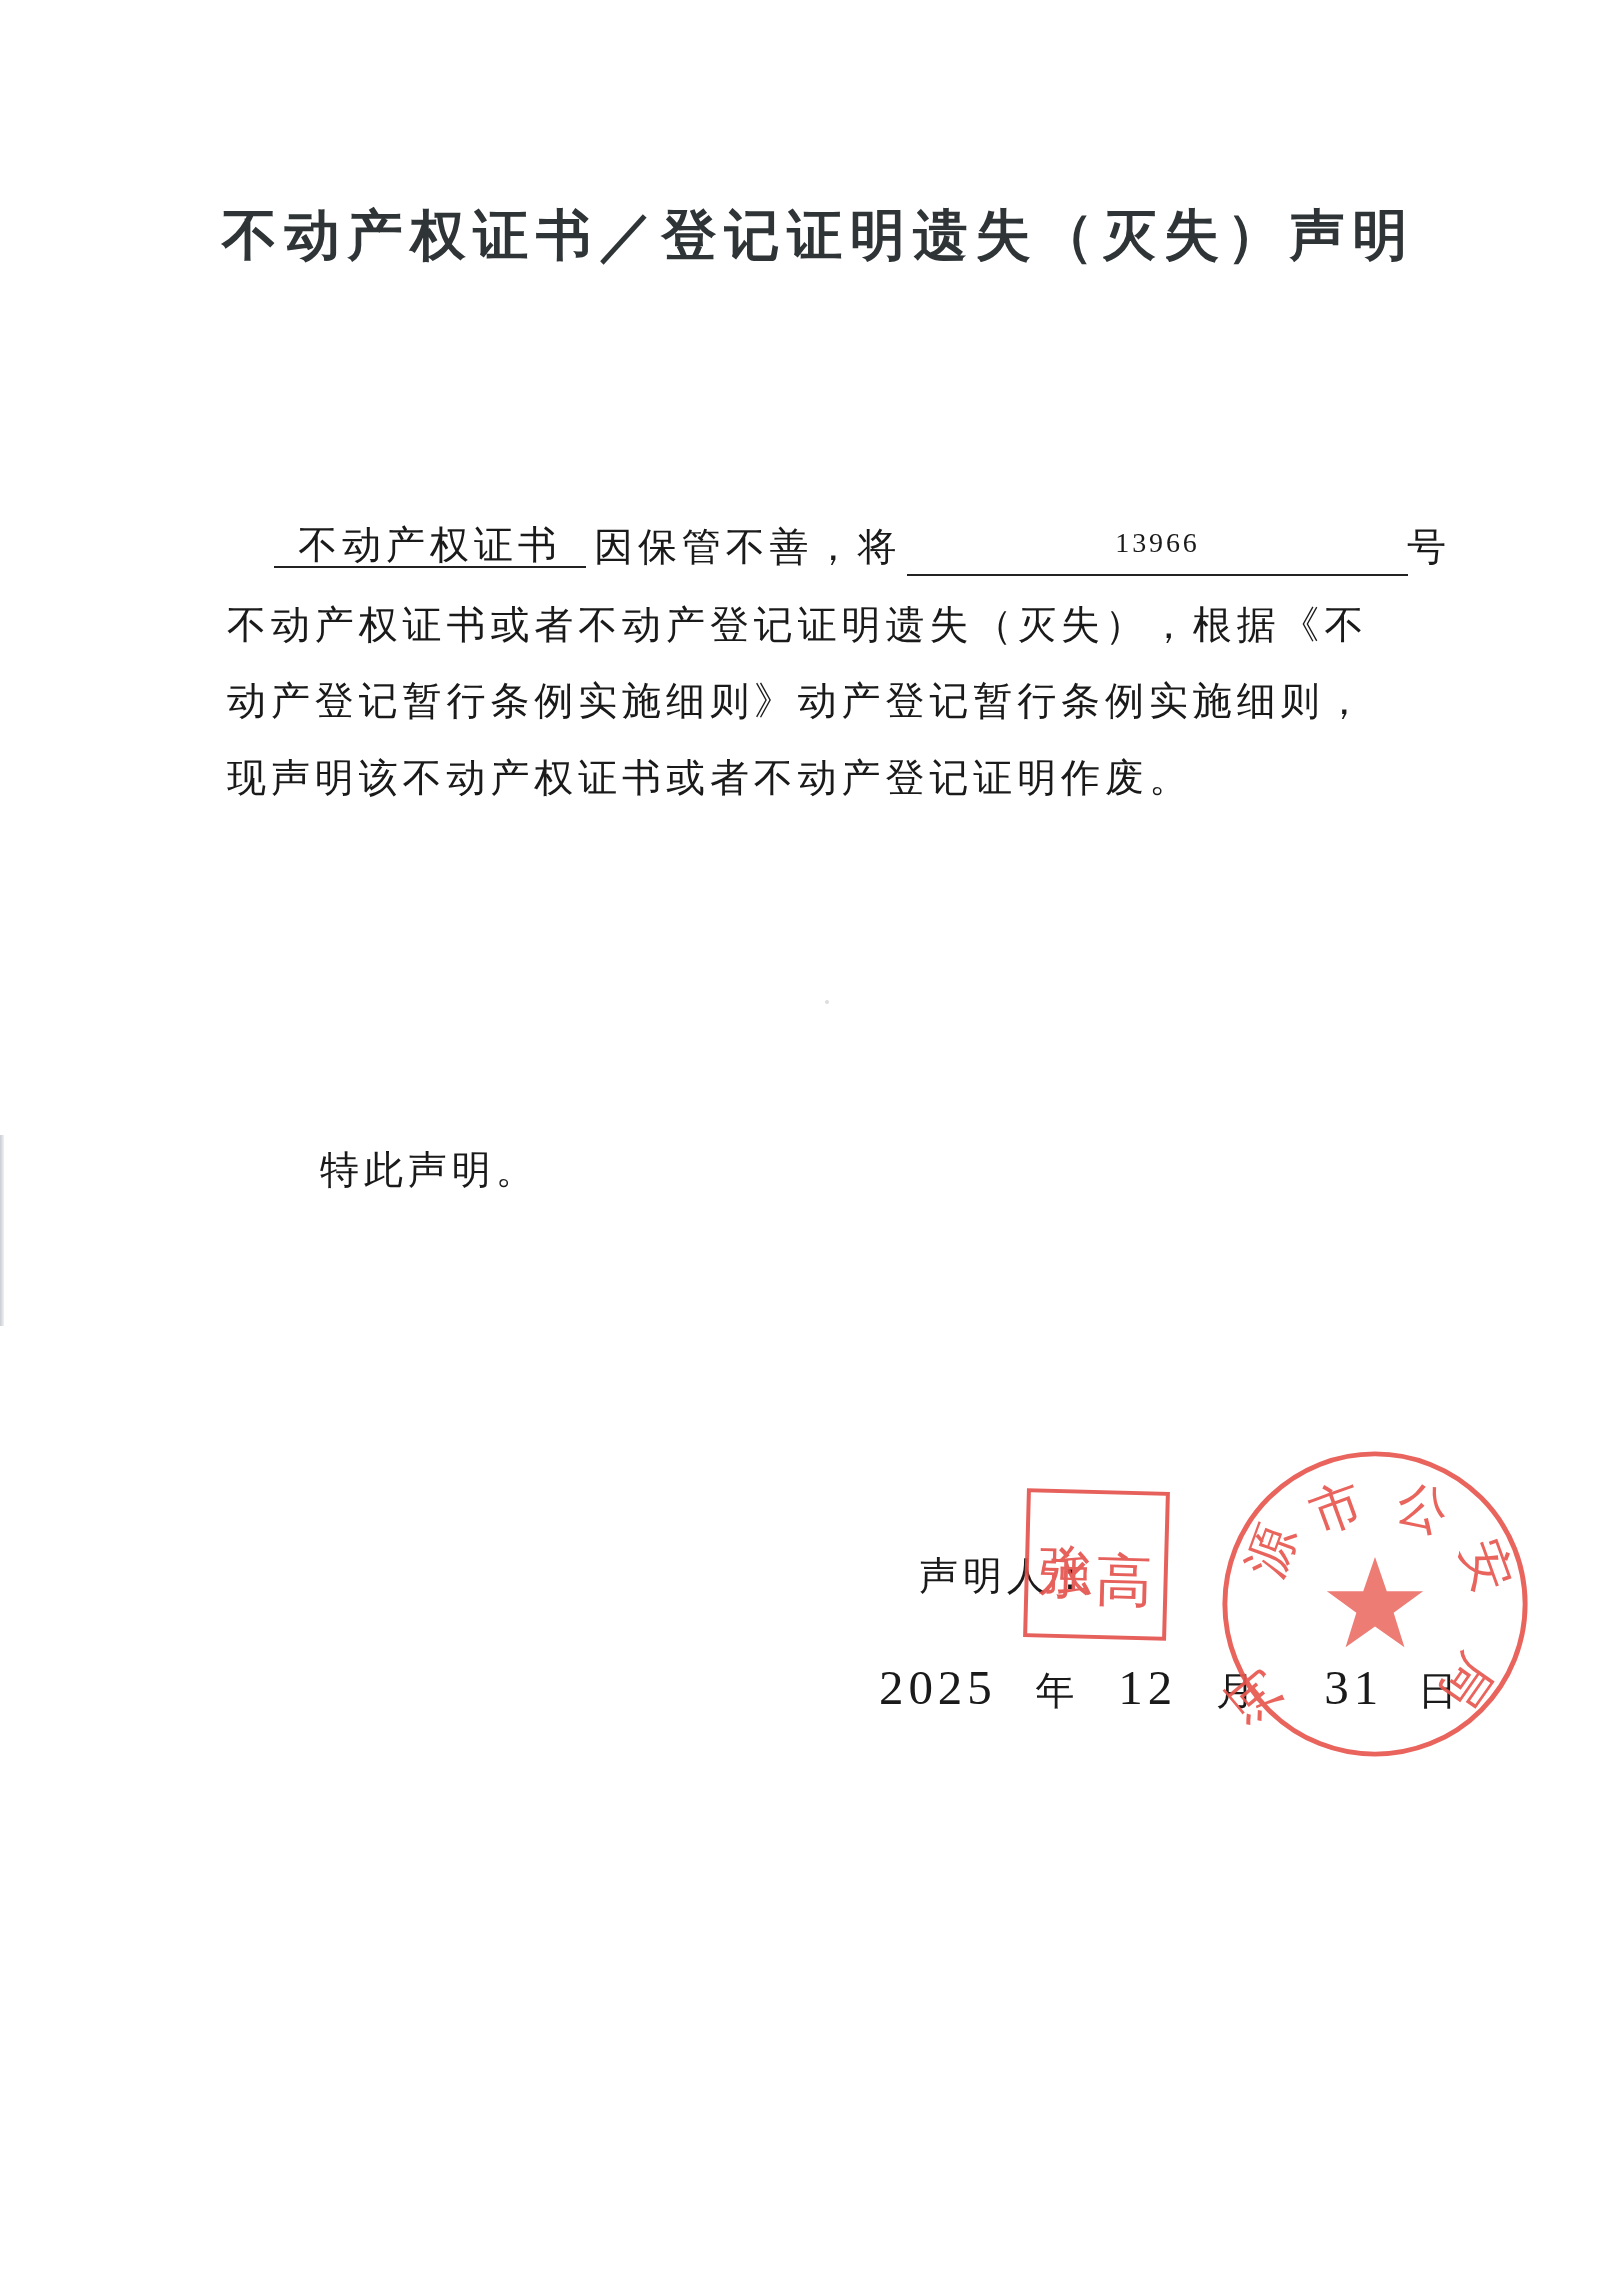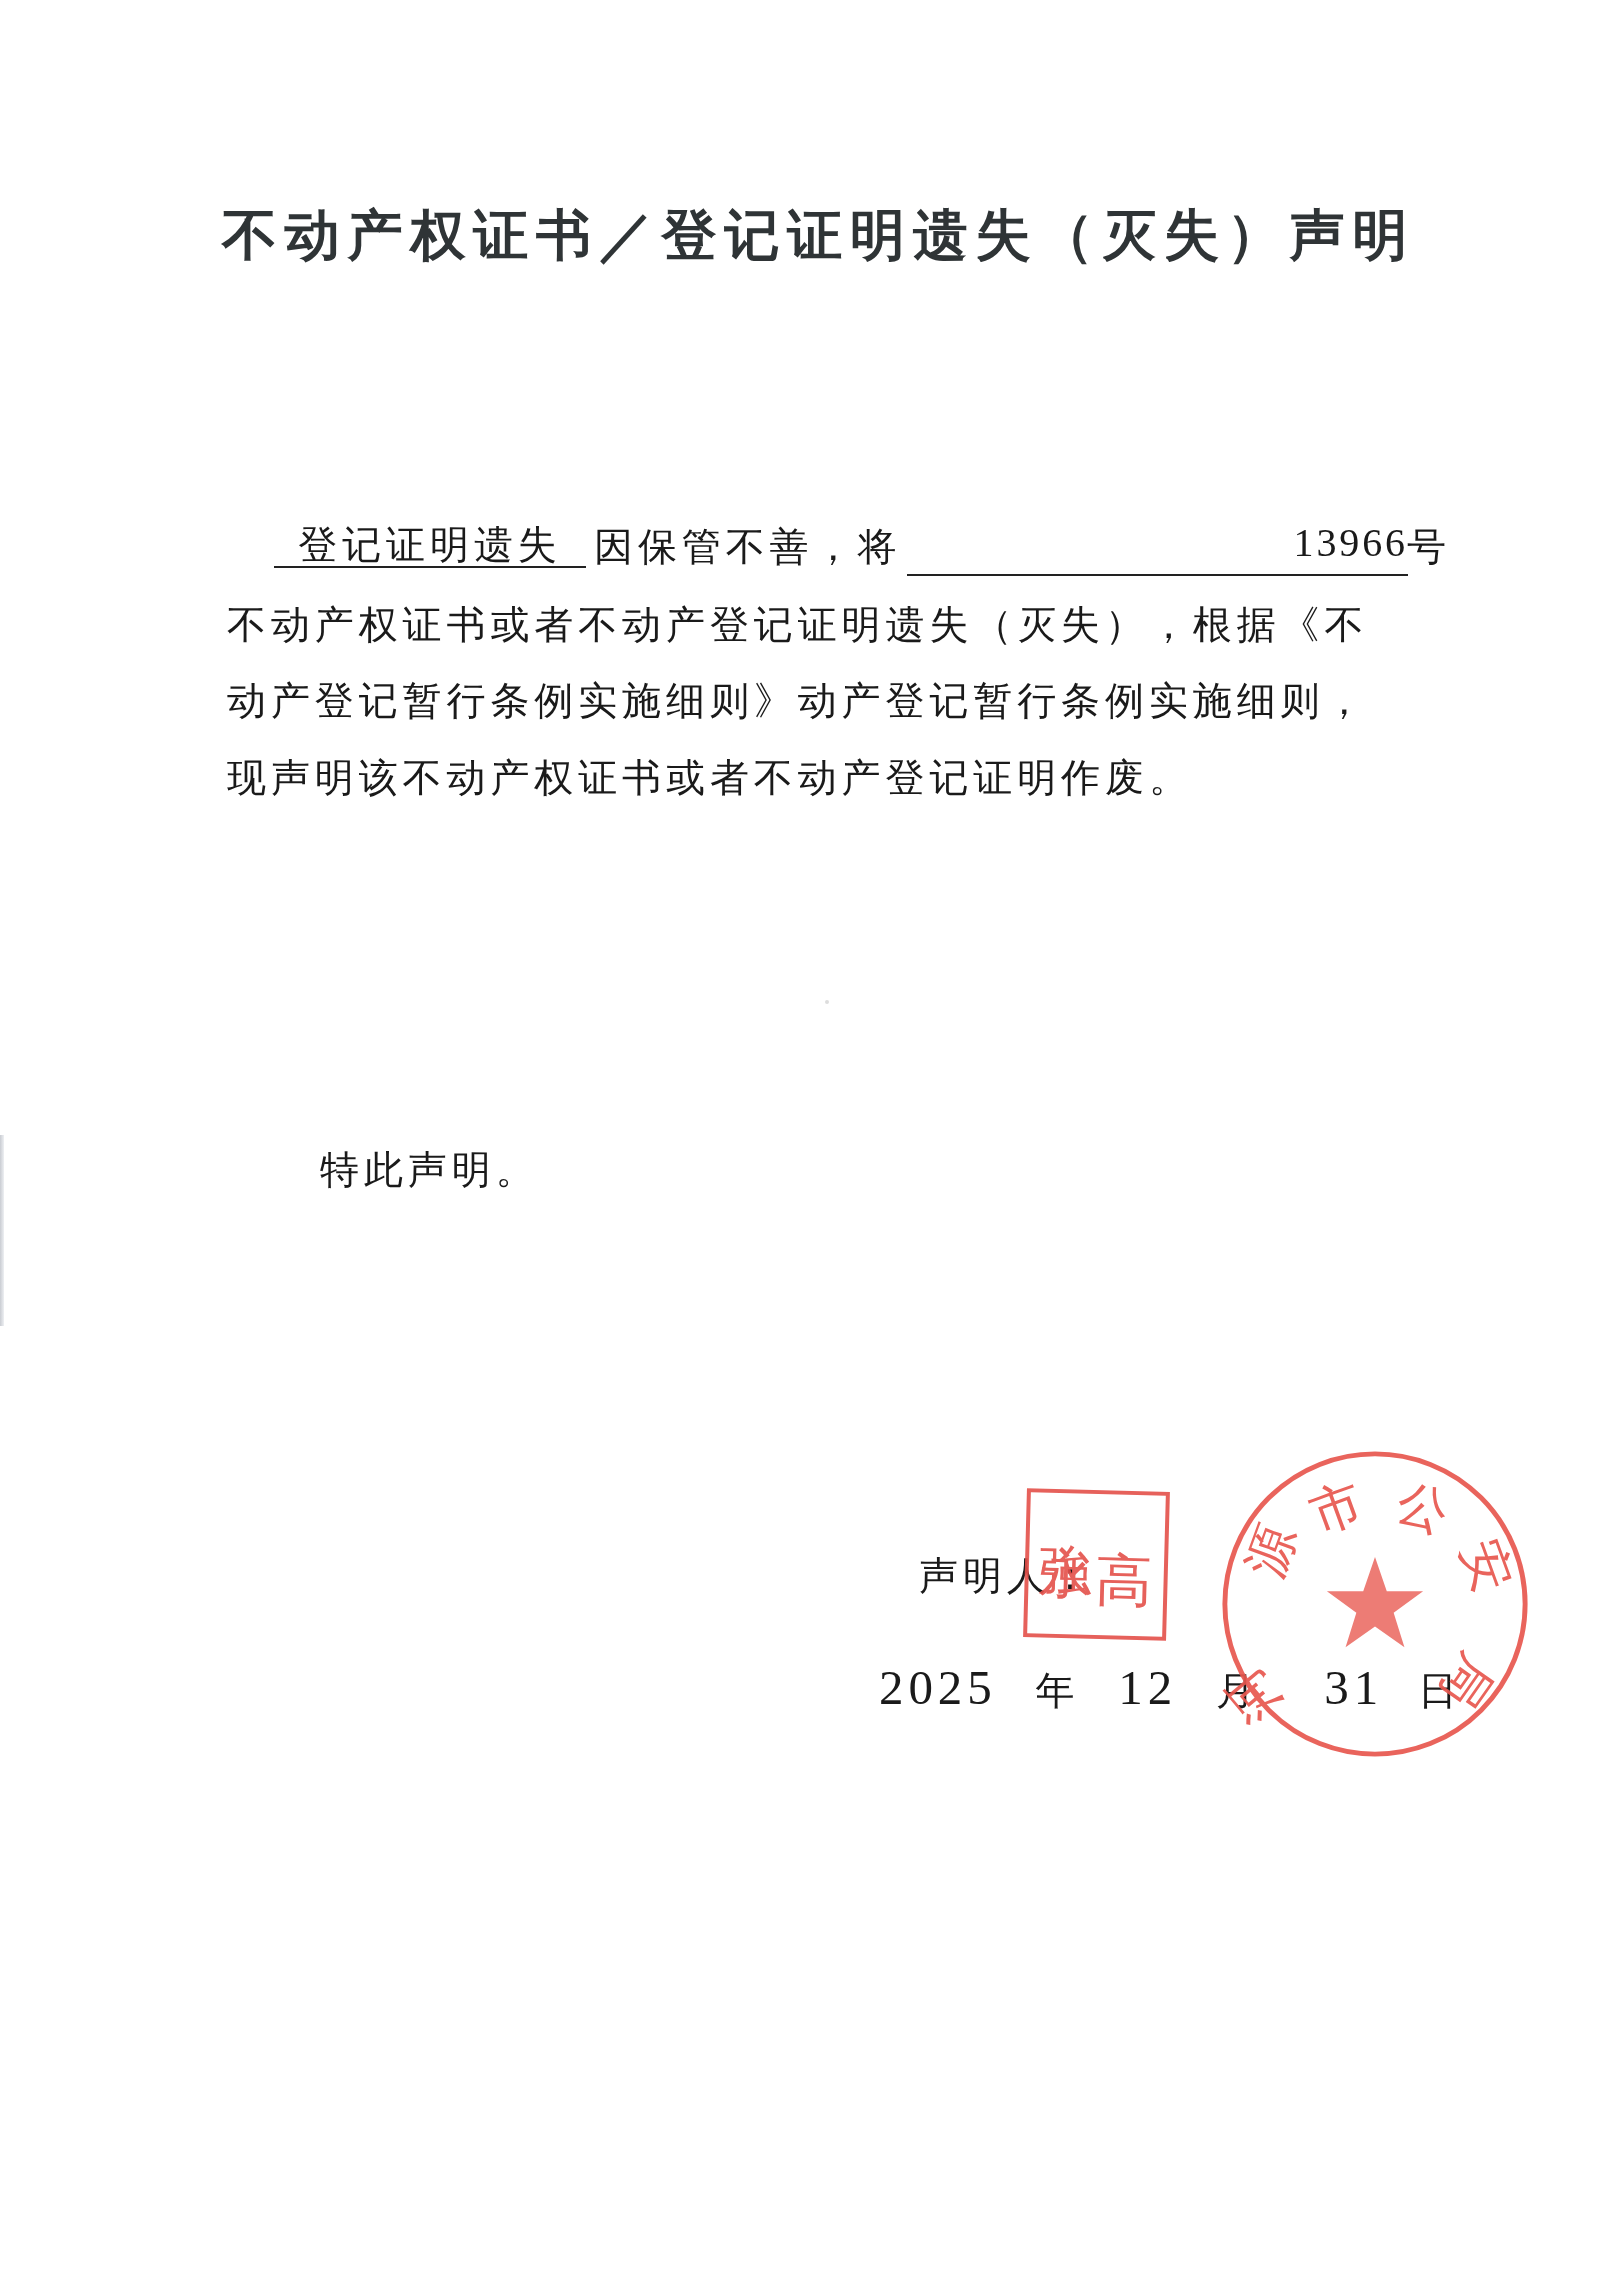--- a/index.html
+++ b/index.html
@@ -19,21 +19,21 @@
     font-size: 39px; color: #1a1a1a; letter-spacing: 4.9px; white-space: nowrap;
   }
   .line { position: absolute; left: 227px; height: 49px; line-height: 49px; }
 
   .fill { position: absolute; top: 514px; height: 49px; line-height: 49px; text-align: center; }
   .fill-line { position: absolute; height: 0; border-top: 2.9px solid #222; }
   .lit { position: absolute; top: 514px; height: 49px; line-height: 49px; }
 
   .number-fill {
     font-family: "Liberation Serif", "DejaVu Serif", serif;
-    font-size: 40px; letter-spacing: 2.9px; text-align: right;
+    font-size: 28px; letter-spacing: 2.9px;
   }
 
   .sign-line { position: absolute; left: 919px; top: 1543px; height: 49px; line-height: 49px; }
   .date-line { position: absolute; left: 879px; top: 1654px; height: 51px; line-height: 51px; }
   .date-num { font-family: "Liberation Serif", "DejaVu Serif", serif; font-size: 49px; }
 
   .seal-square {
     position: absolute; left: 1025px; top: 1482px; width: 143px; height: 149px;
     border: 4.9px solid #e4504a; box-sizing: border-box; transform: rotate(1.5deg);
     opacity: 0.9;
@@ -50,21 +50,21 @@
 </style>
 </head>
 <body>
 
 <div class="page">
   <div class="scan-edge"></div>
 
   <div class="title">不动产权证书／登记证明遗失（灭失）声明</div>
 
   <div class="body-text">
-    <div class="fill" style="left:274px; width:312px; top:512px;">登记证明遗失</div>
+    <div class="fill" style="left:274px; width:312px; top:512px;">不动产权证书</div>
     <div class="fill-line" style="left:274px; width:312px; top:558px;"></div>
 
     <div class="lit" style="left:594px;">因保管不善，将</div>
 
     <div class="fill number-fill" style="left:907px; width:501px; top:510px;">13966</div>
     <div class="fill-line" style="left:907px; width:501px; top:566px;"></div>
 
     <div class="lit" style="left:1407px;">号</div>
   </div>
 

